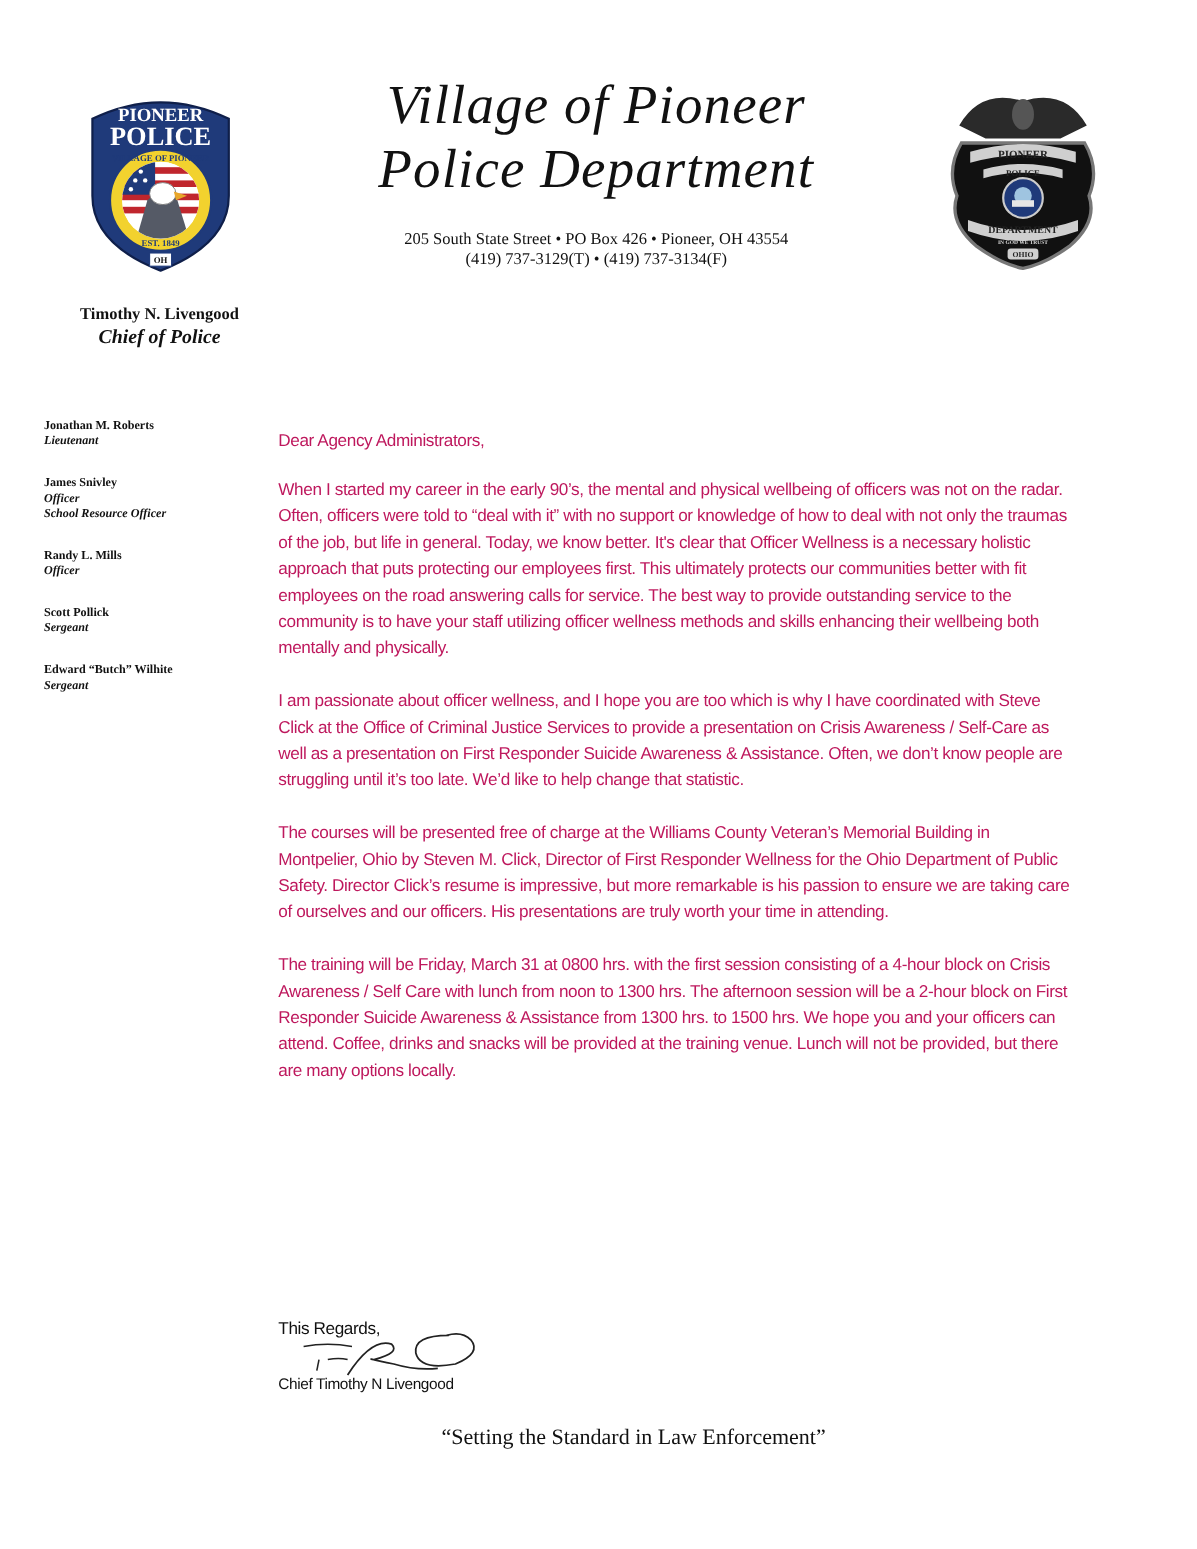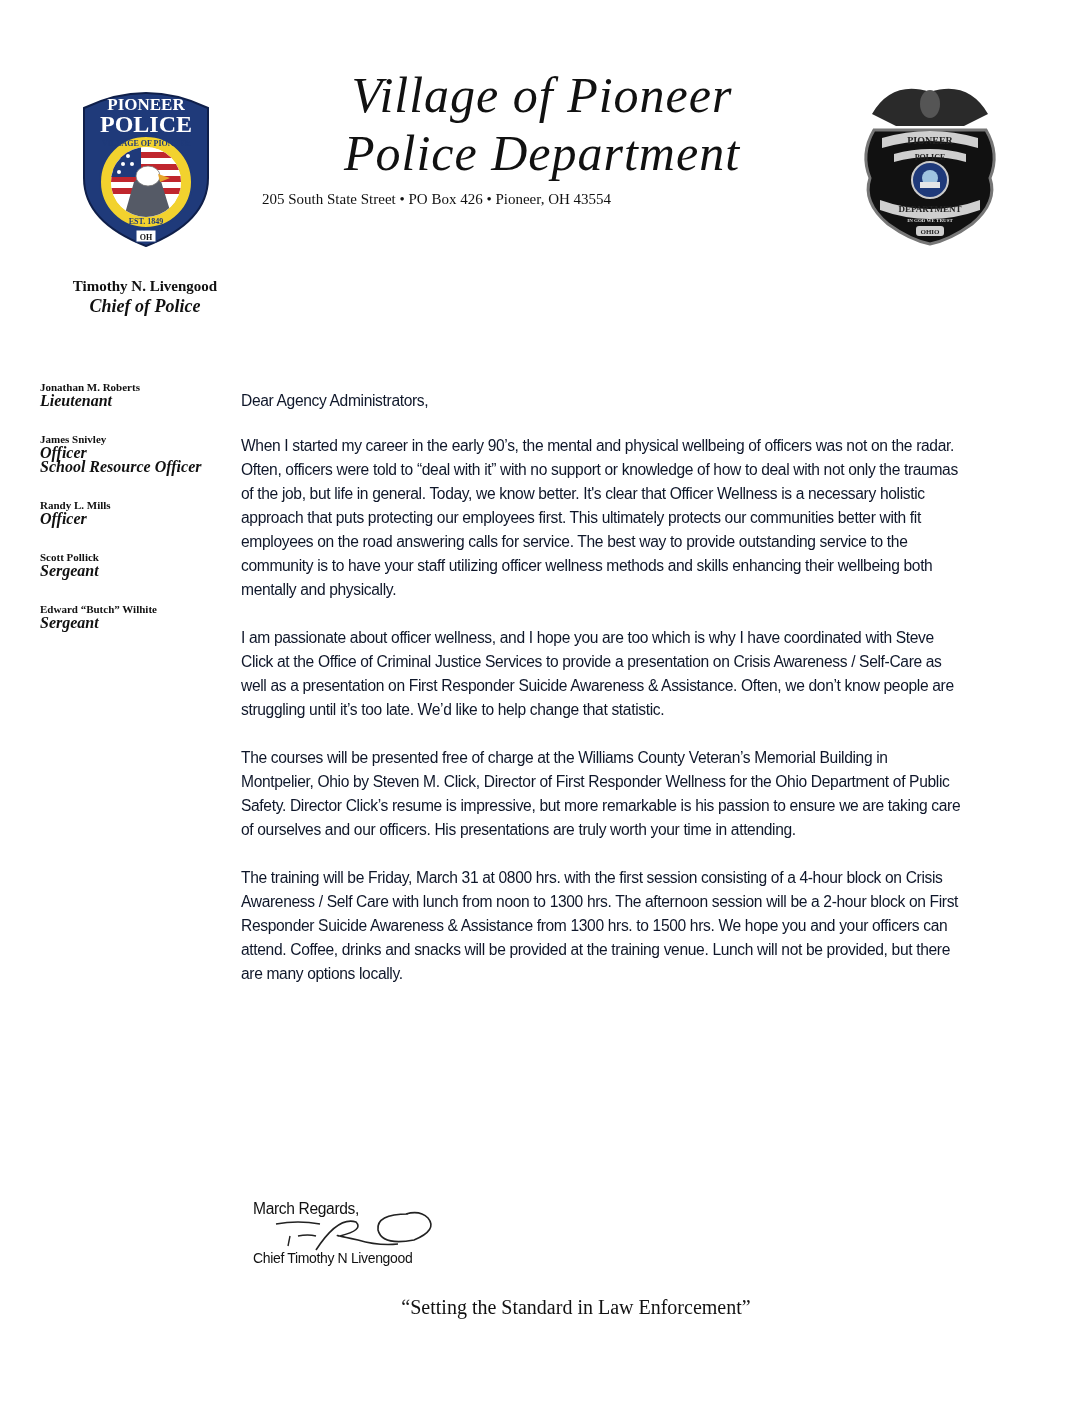--- a/index.html
+++ b/index.html
@@ -5,41 +5,41 @@
   html, body { margin:0; padding:0; background:#ffffff; }
   body { width:1088px; height:1408px; position:relative; overflow:hidden; color:#111; }
 
   
   .logo-left { position:absolute; left:76px; top:82px; width:140px; height:168px; }
   .logo-right { position:absolute; left:852px; top:74px; width:156px; height:172px; }
   .dept-title { position:absolute; left:262px; top:66px; width:560px; text-align:center;
     font-family:"Liberation Serif","DejaVu Serif",serif; font-style:italic; font-size:50px;
     line-height:58px; letter-spacing:1px; color:#111; }
   .dept-title div { white-space:nowrap; }
-  .address { position:absolute; left:262px; top:190px; width:560px; text-align:left;
+  .address { position:absolute; left:262px; top:209px; width:560px; text-align:center;
     font-family:"Liberation Serif","DejaVu Serif",serif; font-size:15px; line-height:18px; }
   .address .web { font-weight:bold; }
 
   
   .chief { position:absolute; left:40px; top:276px; width:210px; text-align:center;
     font-family:"Liberation Serif","DejaVu Serif",serif; }
   .chief .name { font-weight:bold; font-size:15px; line-height:20px; }
   .chief .title { font-weight:bold; font-style:italic; font-size:18px; line-height:20px; }
 
   
   .roster { position:absolute; left:40px; top:380px; width:190px;
     font-family:"Liberation Serif","DejaVu Serif",serif; }
   .roster .member { margin-bottom:24px; }
   .roster .mname { font-weight:bold; font-size:11px; line-height:14px; }
-  .roster .mrole { font-weight:bold; font-style:italic; font-size:16px; line-height:14px; }
+  .roster .mrole { font-weight:bold; font-style:italic; font-size:11px; line-height:14px; }
 
   
-  .letter { position:absolute; left:241px; top:389px; width:720px;
+  .letter { position:absolute; left:253px; top:389px; width:720px;
     font-family:"Liberation Sans","DejaVu Sans",sans-serif; font-size:15.6px; line-height:24px;
-    letter-spacing:-0.35px; color:#0f172a; }
+    letter-spacing:-0.35px; color:#be185d; }
   .letter p { margin:0 0 24px 0; }
   .letter .salutation { margin-bottom:21px; }
   .signature { position:absolute; left:268px; top:1206px; width:170px; height:50px; }
   .signer { position:absolute; left:253px; top:1250px; font-family:"Liberation Sans","DejaVu Sans",sans-serif;
     font-size:14px; letter-spacing:-0.35px; }
   .closing-line { position:absolute; left:253px; top:1200px; font-family:"Liberation Sans","DejaVu Sans",sans-serif;
     font-size:15.6px; letter-spacing:-0.35px; }
 
   .motto { position:absolute; left:0; width:1088px; top:1296px; text-align:center;
     font-family:"Liberation Serif","DejaVu Serif",serif; font-size:20px;padding-left:32px; }
@@ -80,20 +80,21 @@
   </svg>
 </div>
 
 <div class="dept-title">
   <div>Village of Pioneer</div>
   <div>Police Department</div>
 </div>
 
 <div class="address">
   <div>205 South State Street • PO Box 426 • Pioneer, OH 43554</div>
+  <div>(419) 737-3129(T) • (419) 737-3134(F)</div>
 </div>
 
 <div class="logo-right">
   <svg width="156" height="172" viewBox="0 0 156 172">
     <path d="M20 40 Q40 6 78 18 Q116 6 136 40 L112 52 L44 52 Z" fill="#2a2a2a"></path>
     <ellipse cx="78" cy="30" rx="10" ry="14" fill="#555"></ellipse>
     <path d="M22 56 L134 56 Q148 80 138 104 Q146 128 120 150 Q98 166 78 170 Q58 166 36 150 Q10 128 18 104 Q8 80 22 56 Z" fill="#111" stroke="#777" stroke-width="3"></path>
     <path d="M30 64 Q78 50 126 64 L126 74 Q78 60 30 74 Z" fill="#cfcfcf"></path>
     <text x="78" y="70" text-anchor="middle" font-family="Liberation Serif, serif" font-weight="bold" font-size="10" fill="#222">PIONEER</text>
     <path d="M42 80 Q78 70 114 80 L114 88 Q78 78 42 88 Z" fill="#cfcfcf"></path>
@@ -139,21 +140,21 @@
 </div>
 
 <div class="letter">
   <p class="salutation">Dear Agency Administrators,</p>
   <p>When I started my career in the early 90’s, the mental and physical wellbeing of officers was not on the radar. Often, officers were told to “deal with it” with no support or knowledge of how to deal with not only the traumas of the job, but life in general. Today, we know better. It's clear that Officer Wellness is a necessary holistic approach that puts protecting our employees first. This ultimately protects our communities better with fit employees on the road answering calls for service. The best way to provide outstanding service to the community is to have your staff utilizing officer wellness methods and skills enhancing their wellbeing both mentally and physically.</p>
   <p>I am passionate about officer wellness, and I hope you are too which is why I have coordinated with Steve Click at the Office of Criminal Justice Services to provide a presentation on Crisis Awareness / Self-Care as well as a presentation on First Responder Suicide Awareness &amp; Assistance. Often, we don’t know people are struggling until it’s too late. We’d like to help change that statistic.</p>
   <p>The courses will be presented free of charge at the Williams County Veteran’s Memorial Building in Montpelier, Ohio by Steven M. Click, Director of First Responder Wellness for the Ohio Department of Public Safety. Director Click’s resume is impressive, but more remarkable is his passion to ensure we are taking care of ourselves and our officers. His presentations are truly worth your time in attending.</p>
   <p>The training will be Friday, March 31 at 0800 hrs. with the first session consisting of a 4-hour block on Crisis Awareness / Self Care with lunch from noon to 1300 hrs. The afternoon session will be a 2-hour block on First Responder Suicide Awareness &amp; Assistance from 1300 hrs. to 1500 hrs. We hope you and your officers can attend. Coffee, drinks and snacks will be provided at the training venue. Lunch will not be provided, but there are many options locally.</p>
 </div>
 
-<div class="closing-line">March Regards,</div>
+<div class="closing-line">This Regards,</div>
 
 <div class="signature">
   <svg width="170" height="50" viewBox="0 0 170 50">
     <path d="M8 18 Q30 14 52 18" stroke="#222" stroke-width="1.4" fill="none"></path>
     <path d="M22 30 L20 40" stroke="#222" stroke-width="1.4" fill="none"></path>
     <path d="M30 30 Q40 28 48 30" stroke="#222" stroke-width="1.4" fill="none"></path>
     <path d="M48 44 Q70 10 88 16 Q96 24 72 30 Q62 28 90 34 Q110 40 130 38" stroke="#222" stroke-width="1.6" fill="none"></path>
     <path d="M140 8 Q108 8 110 24 Q114 40 146 34 Q170 24 160 12 Q152 4 138 8" stroke="#222" stroke-width="1.6" fill="none"></path>
   </svg>
 </div>

